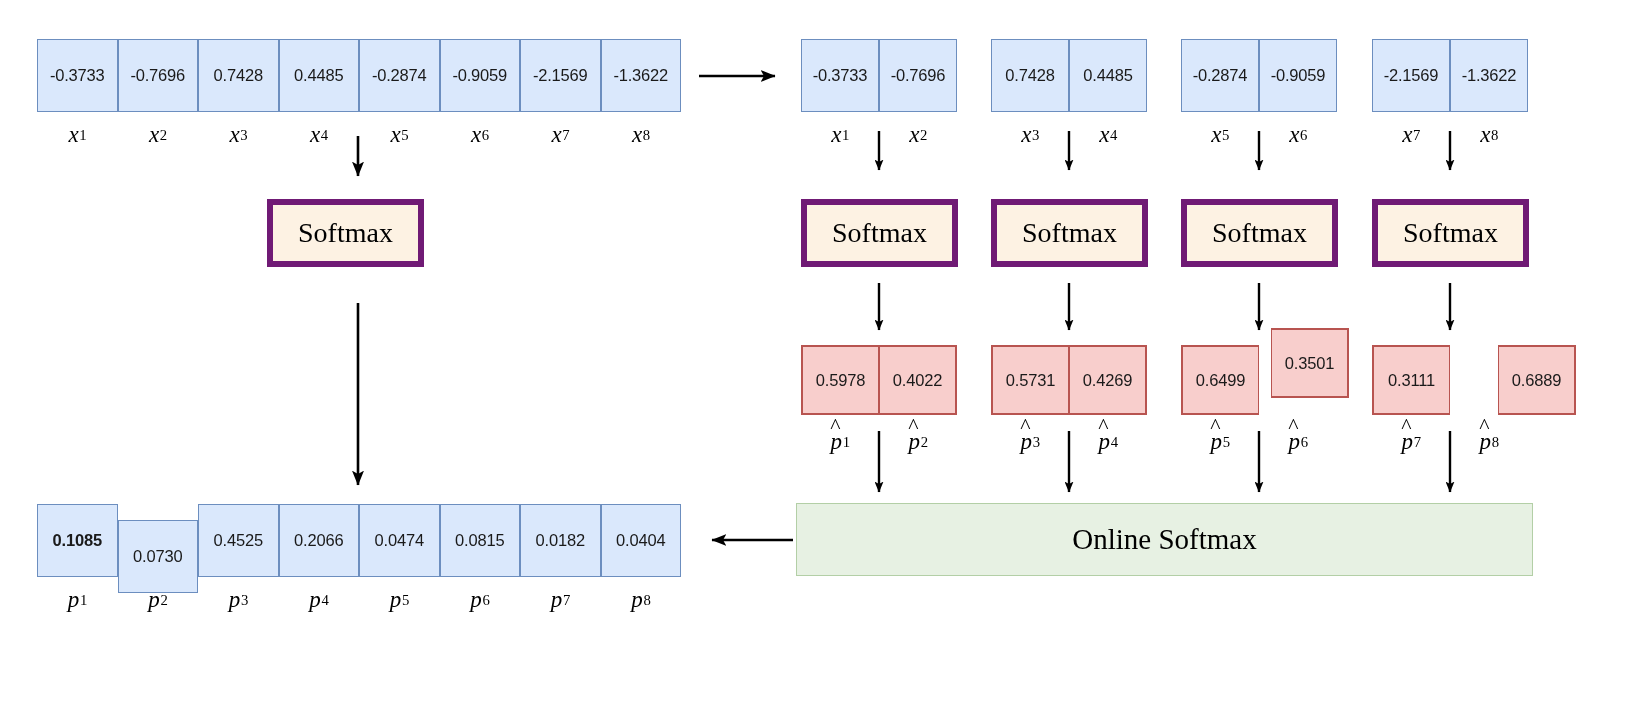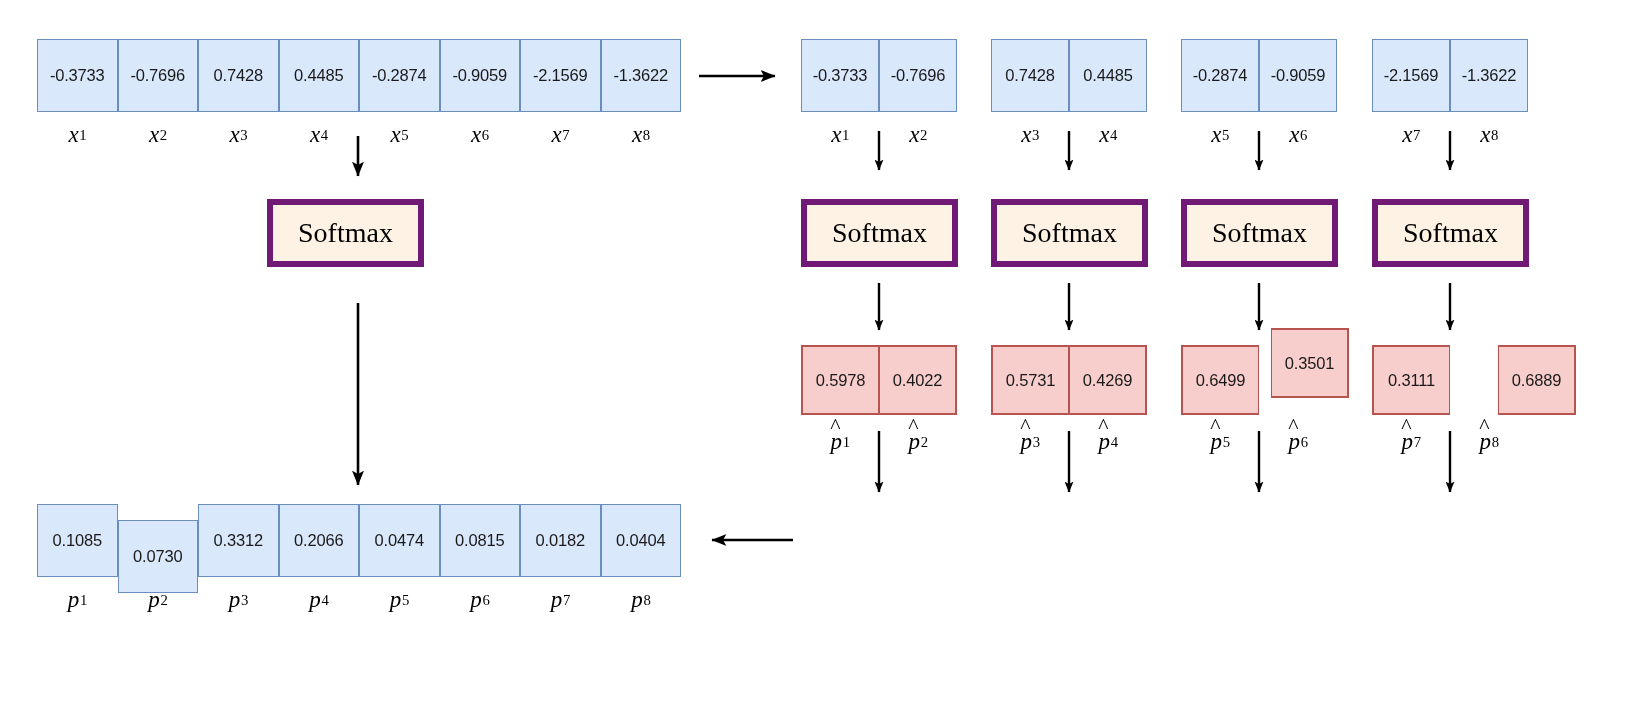--- a/index.html
+++ b/index.html
@@ -206,23 +206,23 @@
     <div class="sub-label" style="left:278.5px;top:122px;width:80.5px;">x<sub>4</sub></div>
     <div class="sub-label" style="left:359px;top:122px;width:80.5px;">x<sub>5</sub></div>
     <div class="sub-label" style="left:439.5px;top:122px;width:80.5px;">x<sub>6</sub></div>
     <div class="sub-label" style="left:520px;top:122px;width:80.5px;">x<sub>7</sub></div>
     <div class="sub-label" style="left:600.5px;top:122px;width:80.5px;">x<sub>8</sub></div>
   </div>
 
   <div class="proc-box softmax" style="left:267px;top:199px;width:157px;height:68px;">Softmax</div>
 
   <div>
-    <div class="cell blue-cell first" style="left:37px;top:504px;width:80.5px;height:73px;">0.1085</div>
+    <div class="cell blue-cell first" style="left:37px;top:504px;width:80.5px;height:73px;font-weight:bold;">0.1085</div>
     <div class="cell blue-cell" style="left:117.5px;top:520px;width:80.5px;height:73px;">0.0730</div>
-    <div class="cell blue-cell" style="left:198px;top:504px;width:80.5px;height:73px;">0.3312</div>
+    <div class="cell blue-cell" style="left:198px;top:504px;width:80.5px;height:73px;">0.4525</div>
     <div class="cell blue-cell" style="left:278.5px;top:504px;width:80.5px;height:73px;">0.2066</div>
     <div class="cell blue-cell" style="left:359px;top:504px;width:80.5px;height:73px;">0.0474</div>
     <div class="cell blue-cell" style="left:439.5px;top:504px;width:80.5px;height:73px;">0.0815</div>
     <div class="cell blue-cell" style="left:520px;top:504px;width:80.5px;height:73px;">0.0182</div>
     <div class="cell blue-cell last" style="left:600.5px;top:504px;width:80.5px;height:73px;">0.0404</div>
   </div>
 
   <div>
     <div class="sub-label" style="left:37px;top:587px;width:80.5px;">p<sub>1</sub></div>
     <div class="sub-label" style="left:117.5px;top:587px;width:80.5px;">p<sub>2</sub></div>
@@ -307,14 +307,15 @@
     <div class="sub-label" style="left:1372px;top:429px;width:78px;">
         <span class="hat-wrap"><span class="hat">^</span>p</span>
         <sub>7</sub>
       </div>
     <div class="sub-label" style="left:1450px;top:429px;width:78px;">
         <span class="hat-wrap"><span class="hat">^</span>p</span>
         <sub>8</sub>
       </div>
   </div>
 
+  <div class="green-box" style="left:796px;top:503px;width:737px;height:73px;">Online Softmax</div>
 
 </div>
 
 </body></html>

